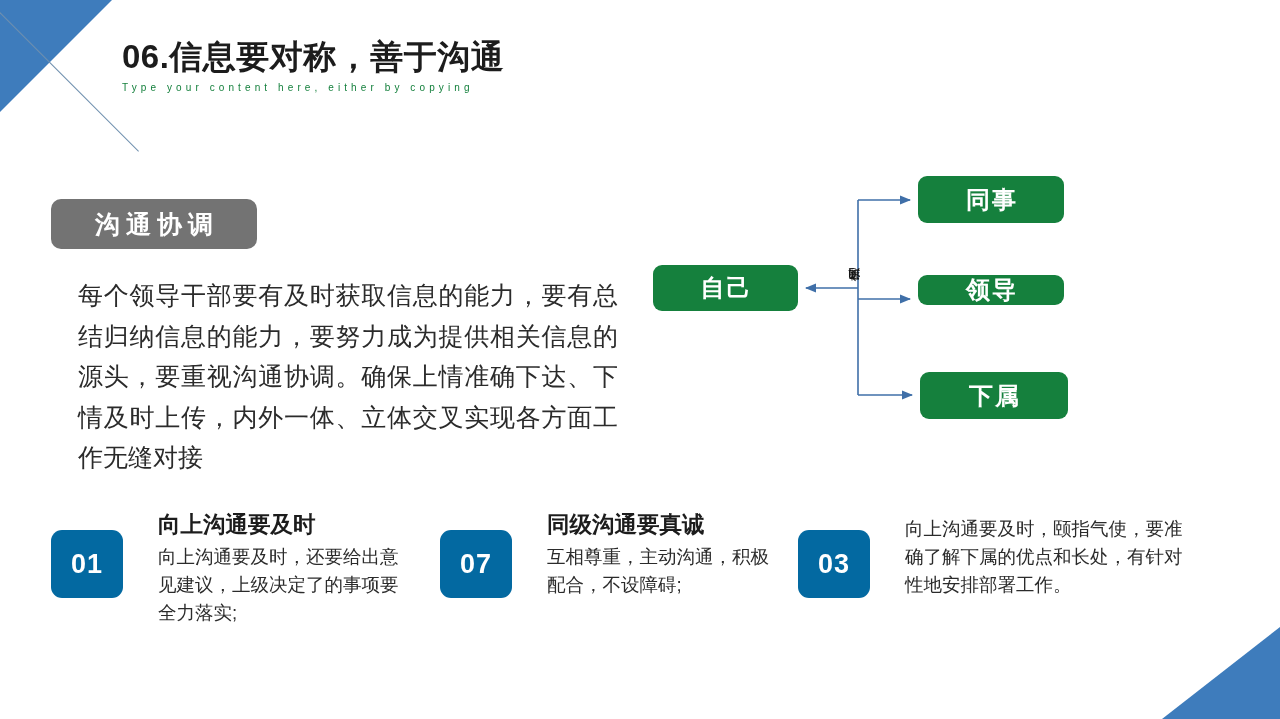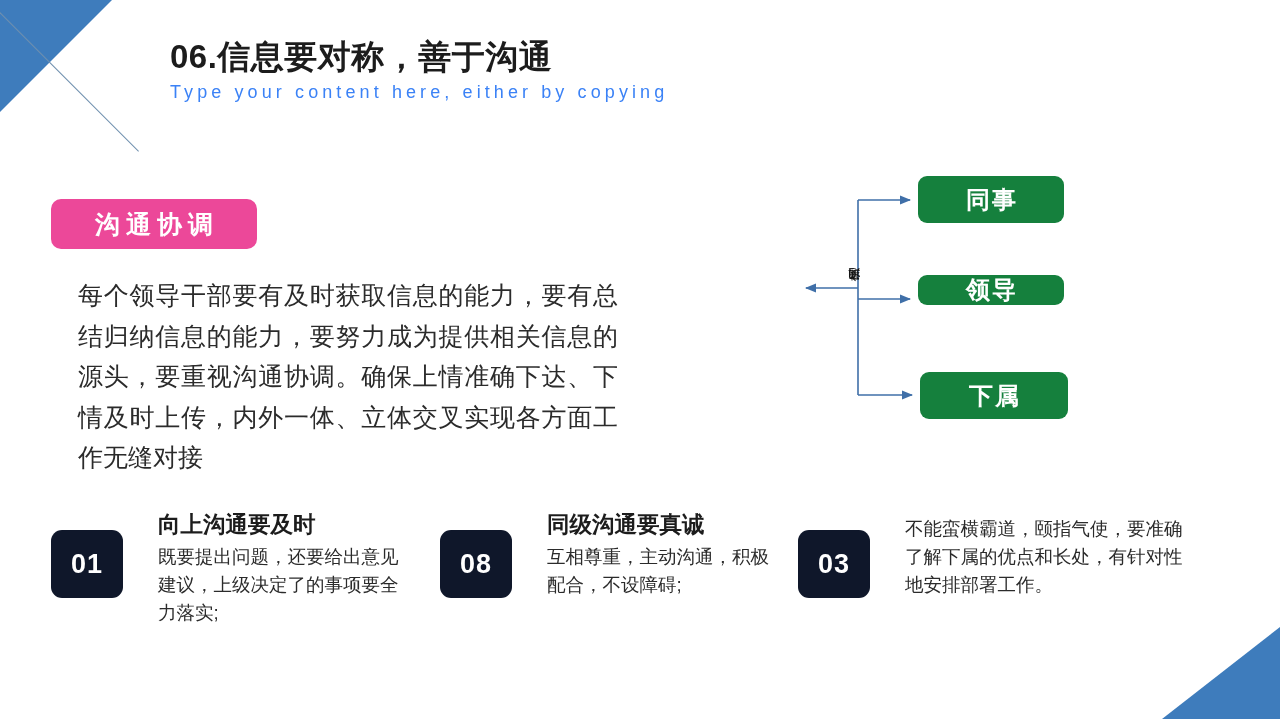--- a/index.html
+++ b/index.html
@@ -42,46 +42,45 @@
     width: 118px; height: 92px;
     background: #3E7CBC;
     clip-path: polygon(100% 0, 100% 100%, 0 100%);
   }
 
   
   .header {
     position: absolute;
     left: 122px;
     top: 38px;
-    margin-left: 48px;
   }
   .header-title {
     font-size: 33px;
     font-weight: bold;
     color: #1c1c1c;
     letter-spacing: 0.5px;
     line-height: 1.15;
     white-space: nowrap;
   }
   .header-sub {
     margin-top: 6px;
-    font-size: 18px;
-    color: #3b82f6;
+    font-size: 10px;
+    color: #15803d;
     letter-spacing: 4.1px;
     white-space: nowrap;
   }
 
   
   .badge {
     position: absolute;
     left: 51px;
     top: 199px;
     width: 206px;
     height: 50px;
-    background: #ec4899;
+    background: #737373;
     border-radius: 10px;
     display: flex;
     align-items: center;
     justify-content: center;
   }
   .badge-label {
     color: #ffffff;
     font-size: 25px;
     font-weight: bold;
     letter-spacing: 6px;
@@ -169,21 +168,21 @@
   }
   .card-1 { left: 51px; top: 11px; width: 350px; }
   .card-2 { left: 440px; top: 11px; width: 330px; }
   .card-3 { left: 798px; top: 11px; width: 400px; }
 
   .card-num {
     flex: 0 0 auto;
     width: 72px;
     height: 68px;
     margin-top: 19px;
-    background: #0f172a;
+    background: #0369a1;
     border-radius: 11px;
     display: flex;
     align-items: center;
     justify-content: center;
     color: #ffffff;
     font-size: 27px;
     font-weight: bold;
     letter-spacing: 1px;
   }
   .card-body {
@@ -239,20 +238,23 @@
 
       <path d="M 218 40 L 270 40" stroke="#3F6FA8" stroke-width="1.6" fill="none" marker-end="url(#arrow-r)"></path>
 
       <path d="M 218 139 L 270 139" stroke="#3F6FA8" stroke-width="1.6" fill="none" marker-end="url(#arrow-r)"></path>
 
       <path d="M 218 235 L 272 235" stroke="#3F6FA8" stroke-width="1.6" fill="none" marker-end="url(#arrow-r)"></path>
 
       <path d="M 218 128 L 166 128" stroke="#3F6FA8" stroke-width="1.6" fill="none" marker-end="url(#arrow-l)"></path>
     </svg>
 
+    <div class="node node-self">
+      <span>自己</span>
+    </div>
     <div class="node node-peer">
       <span>同事</span>
     </div>
     <div class="node node-leader">
       <span>领导</span>
     </div>
     <div class="node node-sub">
       <span>下属</span>
     </div>
 
@@ -260,38 +262,38 @@
   </div>
 
   <div class="cards">
 
     <div class="card card-1">
       <div class="card-num">
         <span>01</span>
       </div>
       <div class="card-body">
         <div class="card-title">向上沟通要及时</div>
-        <div class="card-text">既要提出问题，还要给出意见建议，上级决定了的事项要全力落实;</div>
+        <div class="card-text">向上沟通要及时，还要给出意见建议，上级决定了的事项要全力落实;</div>
       </div>
     </div>
 
     <div class="card card-2">
       <div class="card-num">
-        <span>08</span>
+        <span>07</span>
       </div>
       <div class="card-body">
         <div class="card-title">同级沟通要真诚</div>
         <div class="card-text">互相尊重，主动沟通，积极配合，不设障碍;</div>
       </div>
     </div>
 
     <div class="card card-3">
       <div class="card-num">
         <span>03</span>
       </div>
       <div class="card-body">
-        <div class="card-text">不能蛮横霸道，颐指气使，要准确了解下属的优点和长处，有针对性地安排部署工作。</div>
+        <div class="card-text">向上沟通要及时，颐指气使，要准确了解下属的优点和长处，有针对性地安排部署工作。</div>
       </div>
     </div>
 
   </div>
 
 </div>
 
 </body></html>

